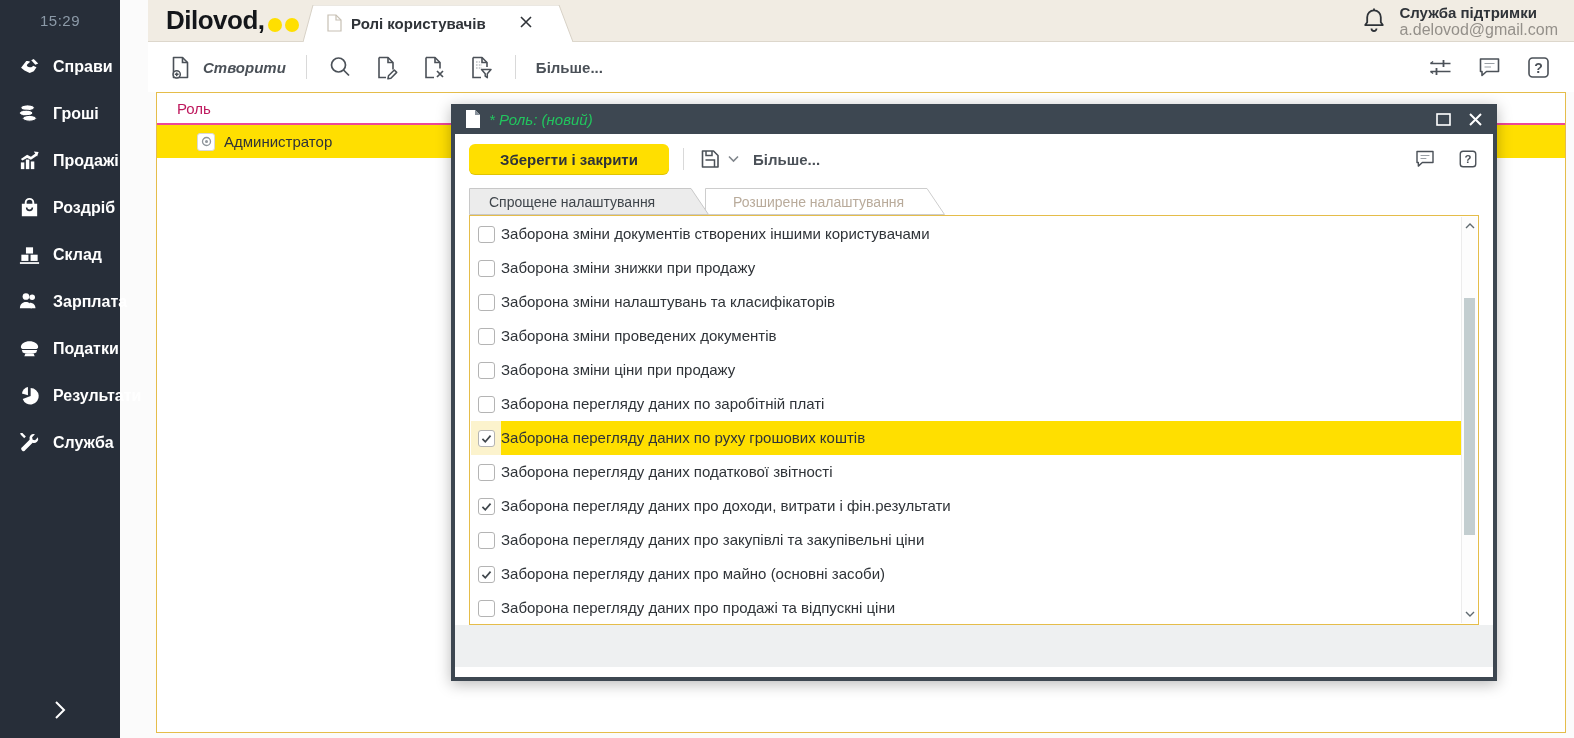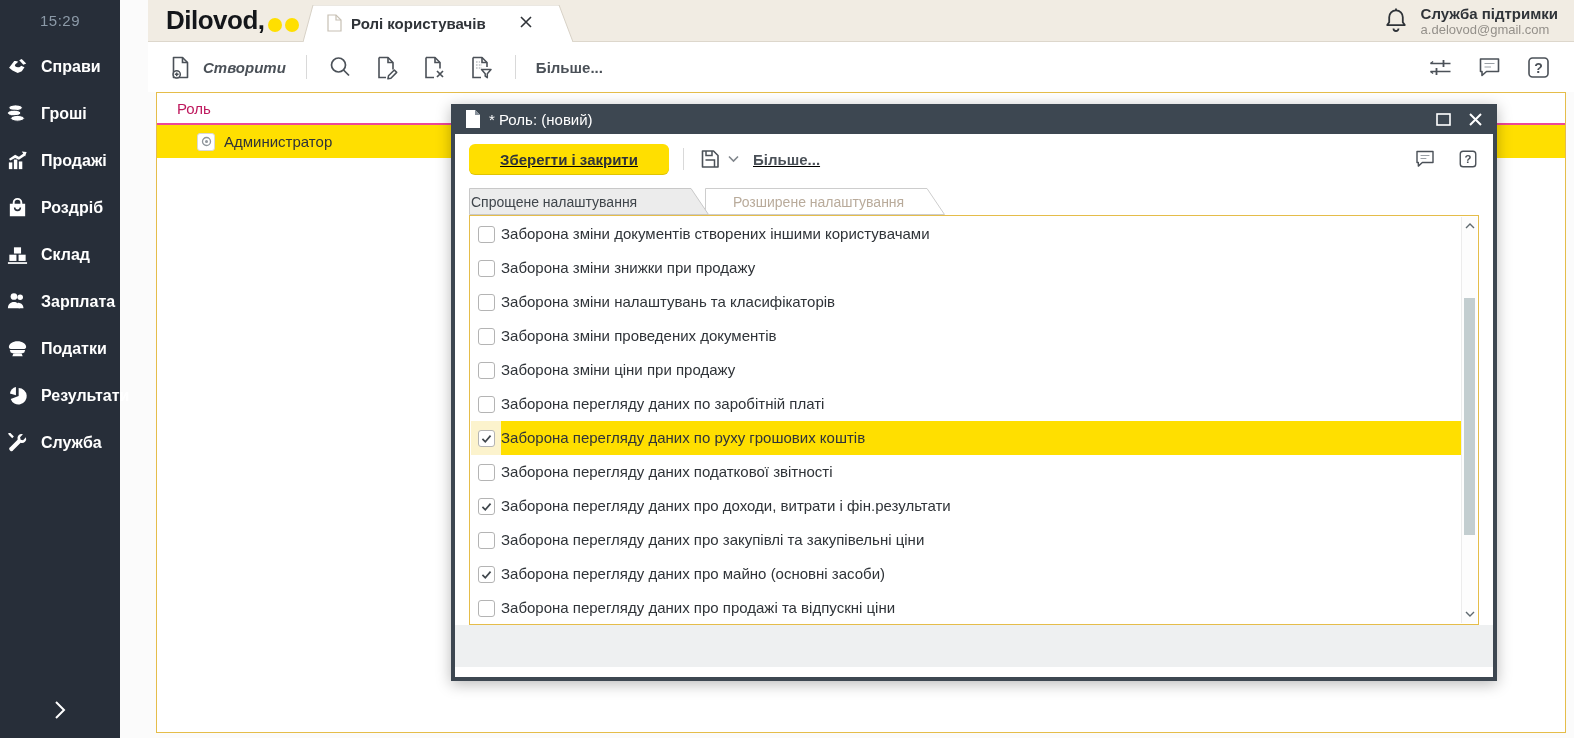--- a/index.html
+++ b/index.html
@@ -5,41 +5,41 @@
   * { margin:0; padding:0; box-sizing:border-box; }
   html,body { width:1574px; height:738px; }
   body { font-family:"Liberation Sans", sans-serif; background:#e9e9e9; }
   #app { position:relative; width:1574px; height:738px; overflow:hidden; background:#fbfbfb; }
 
   
   .sidebar { position:absolute; left:0; top:0; width:120px; height:738px;
              background:var(--sidebar-bg,#272e39); z-index:20; }
   .sb-time { text-align:center; padding-top:12px; color:#8c9aa8; font-size:15px; letter-spacing:.5px; }
   .sb-menu { margin-top:14px; }
-  .side-item { height:47px; display:flex; align-items:center; padding-left:4px; cursor:pointer; }
+  .side-item { height:47px; display:flex; align-items:center; padding-left:16px; cursor:pointer; }
   .side-icon { width:26px; height:24px; display:flex; align-items:center; justify-content:center; flex:0 0 26px; }
   .side-icon svg { width:23px; height:23px; }
   .side-label { color:#fff; font-size:16px; font-weight:bold; margin-left:11px; white-space:nowrap; }
   .sb-collapse { position:absolute; bottom:18px; left:0; right:0; display:flex; justify-content:center; cursor:pointer; }
 
   
   .topbar { position:absolute; left:148px; top:0; width:1426px; height:42px;
             background:var(--topbar-bg,#f1ece3); border-bottom:1px solid #ddd7cc; z-index:5; }
   .logo { position:absolute; left:18px; top:5px; display:flex; align-items:center; }
   .logo-text { font-size:26px; font-weight:800; color:#14161a; letter-spacing:-.5px; }
   .logo-dot { width:14px; height:14px; border-radius:50%; background:var(--accent-yellow,#ffdf00); display:inline-block; margin-left:3px; margin-top:8px; }
   .main-tab { position:absolute; left:155px; top:5px; width:270px; height:37px; }
   .main-tab svg.tab-shape { position:absolute; inset:0; width:100%; height:100%; }
   .main-tab .tab-doc { position:absolute; left:24px; top:9px; }
   .main-tab .tab-title { position:absolute; left:48px; top:10px; font-size:15px; font-weight:bold; color:#2f3338; }
   .main-tab .tab-close { position:absolute; right:40px; top:10px; width:14px; height:14px; cursor:pointer; }
   .support { position:absolute; right:0; top:0; height:42px; display:flex; align-items:center; padding-right:16px; }
   .bell { width:26px; height:28px; margin-right:12px; cursor:pointer; }
   .support-title { font-size:15px; font-weight:bold; color:#2f3338; line-height:17px; }
-  .support-email { font-size:13px; color:#94908a; }
+  .support-email { font-size:16px; color:#94908a; }
 
   
   .toolbar { position:absolute; left:148px; top:42px; width:1426px; height:50px; background:#fff; z-index:4; }
   .tb-left { position:absolute; left:20px; top:0; height:50px; display:flex; align-items:center; gap:20px; }
   .tb-right { position:absolute; right:22px; top:0; height:50px; display:flex; align-items:center; gap:22px; }
   .tb-btn { display:flex; align-items:center; gap:8px; cursor:pointer;font-style:italic; }
   .tb-label { font-size:15px; font-weight:bold; color:#4b5158; }
   .tb-sep { width:1px; height:24px; background:#d9d9d9; }
   .tb-icon { width:27px; height:27px; cursor:pointer; display:block; }
 
@@ -54,42 +54,42 @@
   .role-ic { width:18px; height:18px; background:#fff; border:1px solid #d8d8d8; border-radius:3px;
              display:flex; align-items:center; justify-content:center; margin-right:9px; }
   .role-name { font-size:15px; color:#2f3338; font-weight:500; }
 
   
   .modal { position:absolute; left:451px; top:104px; width:1046px; height:577px; z-index:10;
            border:4px solid var(--titlebar-bg,#3d4751); border-top:none; background:#fff;
            box-shadow:0 3px 14px rgba(0,0,0,.28); }
   .m-titlebar { height:30px; background:var(--titlebar-bg,#3d4751); display:flex; align-items:center;
                 padding:0 12px; margin:0 -1px; }
-  .m-title { color:#ffffff; font-size:15px; margin-left:9px; flex:1; }
+  .m-title { color:#22c55e; font-size:15px; margin-left:9px; flex:1;font-style:italic; }
   .m-max { width:15px; height:13px; margin-right:18px; cursor:pointer; }
   .m-close { width:13px; height:13px; cursor:pointer; }
-  .m-body { position:relative; height:539px; padding:5px 14px 6px; display:flex; flex-direction:column; background:#fff;text-decoration:underline; }
+  .m-body { position:relative; height:539px; padding:5px 14px 6px; display:flex; flex-direction:column; background:#fff; }
   .m-toolbar { height:40px; display:flex; align-items:center; gap:14px; }
   .save-btn { width:200px; height:30px; background:var(--accent-yellow,#ffdf00); border:none; border-radius:6px;
               font-family:inherit; font-size:15px; font-weight:bold; color:#2f3338; cursor:pointer;
               box-shadow:0 1px 0 #dfc404; }
   .m-sep { width:1px; height:22px; background:#d9d9d9; }
   .floppy-wrap { display:flex; align-items:center; gap:6px; cursor:pointer; }
   .m-more { font-size:15px; font-weight:bold; color:#4b5158; cursor:pointer; }
   .m-tb-right { margin-left:auto; display:flex; align-items:center; gap:20px; }
   .m-name-row { height:34px; display:flex; align-items:center; margin-top:2px; }
   .m-name-label { width:44px; font-size:14px; color:#3c4248; }
   .m-input { flex:1; height:28px; border:1px solid #cfcfcf; border-radius:4px; display:flex; align-items:center;
              padding:0 10px; background:#fff; cursor:text; }
   .m-input-value { font-size:15px; color:#2f3338; }
   .m-input-dots { margin-left:auto; color:#b3b3b3; font-size:13px; font-weight:bold; letter-spacing:2px; cursor:pointer; }
   .m-tabs { position:relative; height:27px; margin-top:9px; }
   .m-tab { position:absolute; top:0; height:27px; cursor:pointer; }
   .m-tab svg.tab-shape { position:absolute; inset:0; width:100%; height:100%; }
-  .m-tab .m-tab-label { position:absolute; left:2px; top:6px; font-size:14px; }
+  .m-tab .m-tab-label { position:absolute; left:20px; top:6px; font-size:14px; }
   .m-tab.active { left:0; width:240px; z-index:2; }
   .m-tab.active .m-tab-label { color:#3f454b; }
   .m-tab.inactive { left:236px; width:240px; z-index:1; }
   .m-tab.inactive .m-tab-label { left:28px; color:var(--tab-inactive-text,#b9ab9b); }
   .m-list { position:relative; height:410px; border:1px solid var(--gold-border,#e5bd4a); background:#fff; }
   .perm-rows { position:absolute; left:1px; top:1px; bottom:1px; right:17px; overflow:hidden; }
   .perm-row { height:34px; display:flex; align-items:center; cursor:pointer; }
   .cb-cell { width:30px; height:34px; display:flex; align-items:center; justify-content:center; flex:0 0 30px; }
   .checkbox { width:17px; height:17px; background:#fff; border:1px solid #b4b4b4; border-radius:3px;
               display:flex; align-items:center; justify-content:center; cursor:pointer; }

